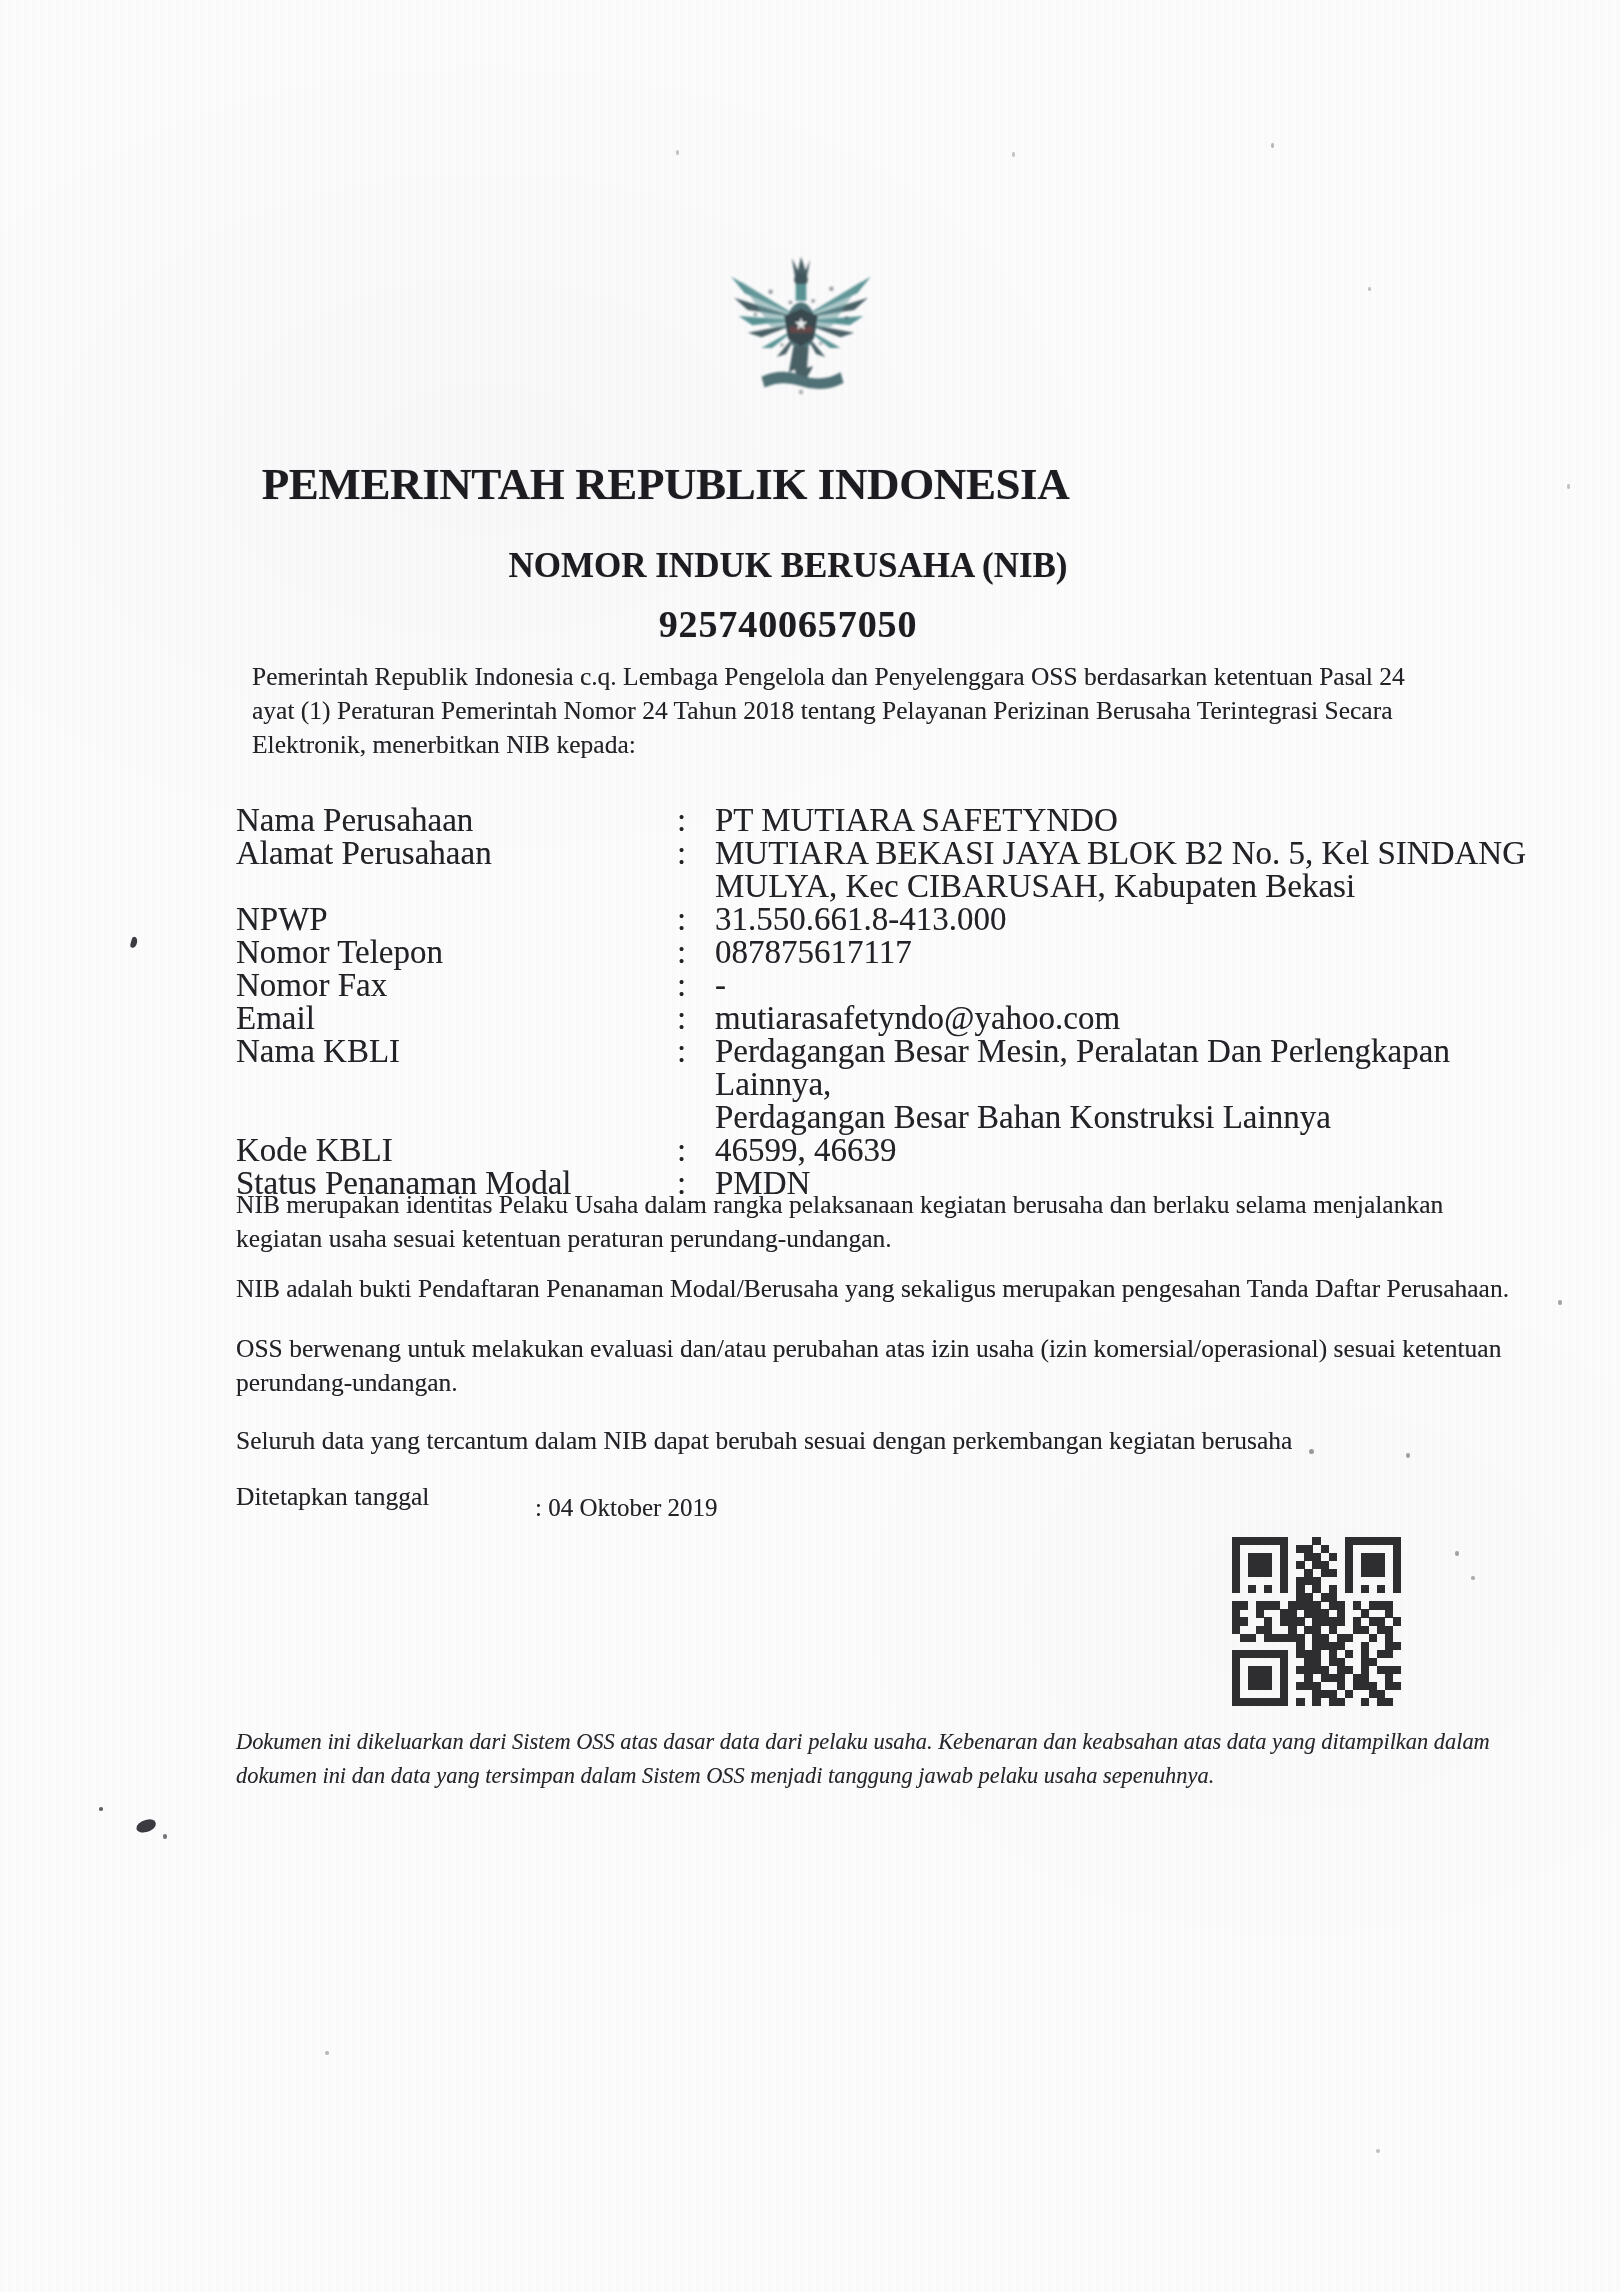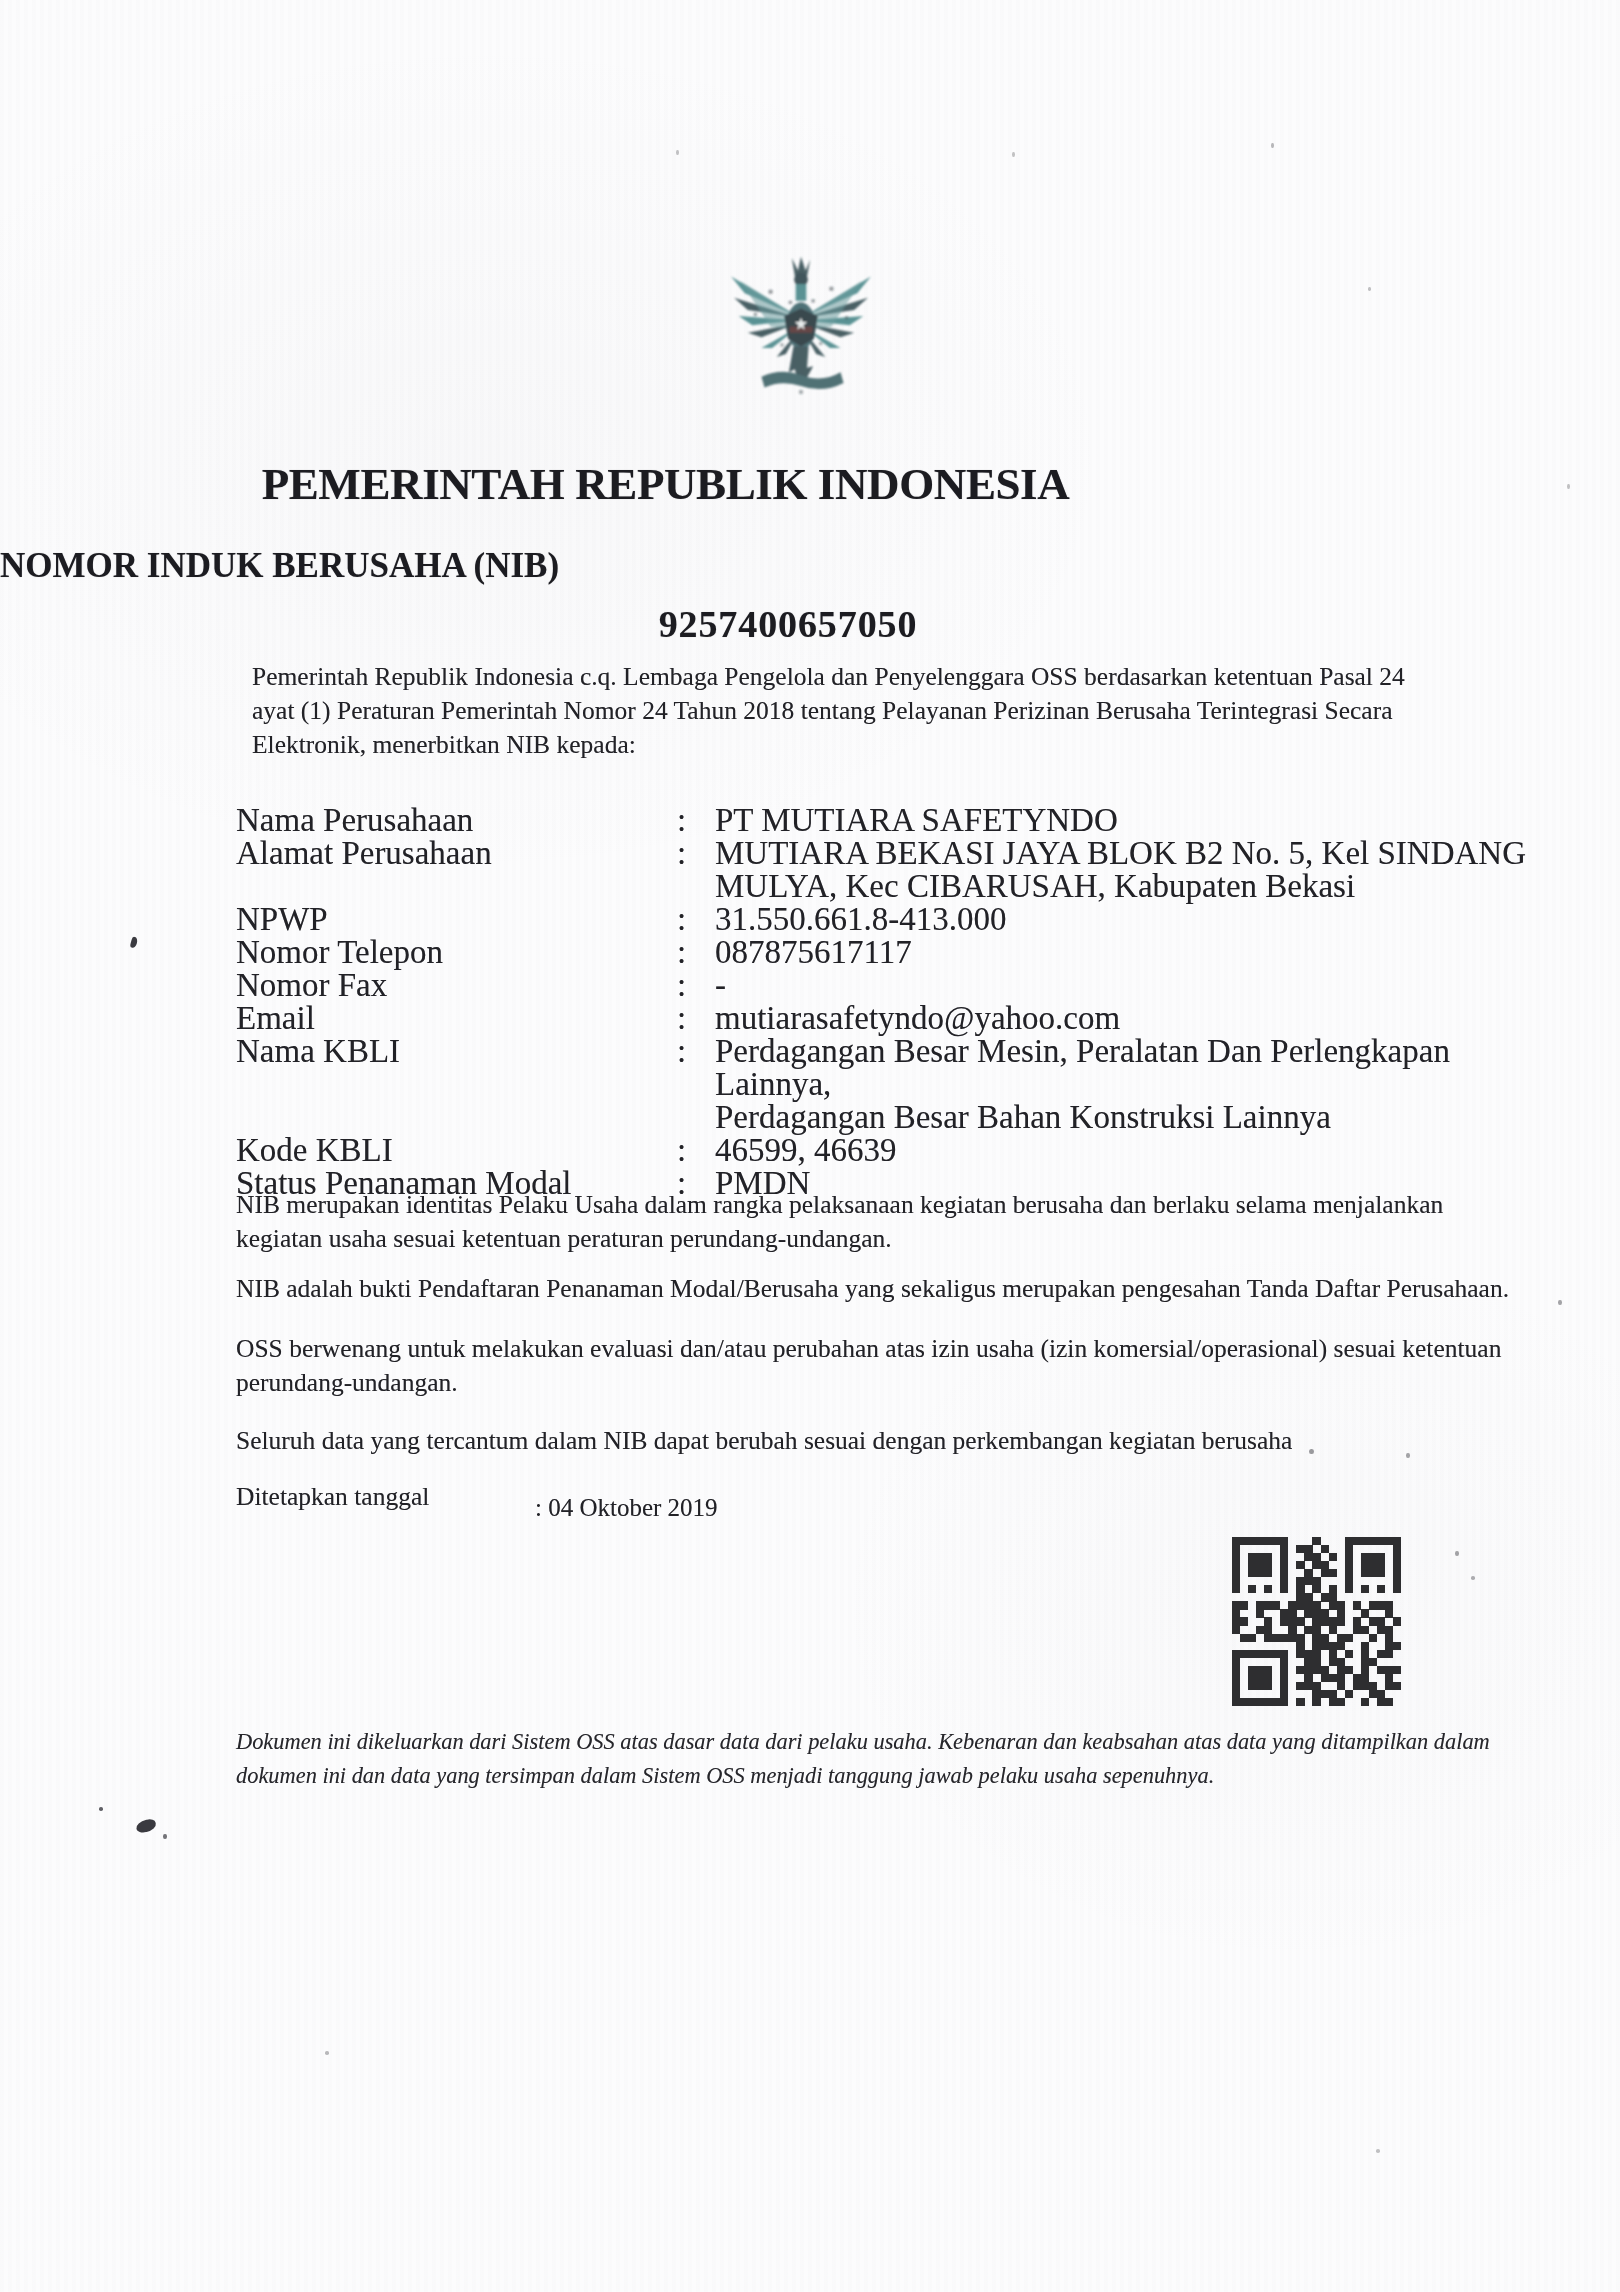--- a/index.html
+++ b/index.html
@@ -16,21 +16,21 @@
     color:#222227;
   }
   .abs{position:absolute;}
   .emblem{position:absolute;left:725px;top:253px;width:152px;height:161px;}
   .title-main{
     position:absolute;left:0;top:458px;width:1331px;text-align:center;
     font-weight:bold;font-size:45px;letter-spacing:-0.4px;color:#1c1c21;
     text-shadow:0 0 0.9px rgba(20,20,30,0.35);
   }
   .title-sub{
-    position:absolute;left:0;top:546px;width:1576px;
+    position:absolute;left:0;top:546px;width:1576px;text-align:center;
     font-weight:bold;font-size:35px;color:#1c1c21;
     text-shadow:0 0 0.9px rgba(20,20,30,0.3);
   }
   .nib-number{
     position:absolute;left:0;top:602px;width:1576px;text-align:center;
     font-weight:bold;font-size:38px;letter-spacing:0.9px;color:#1c1c21;
     text-shadow:0 0 0.9px rgba(20,20,30,0.3);
   }
   .bodytext{
     font-size:25.5px;line-height:34px;

